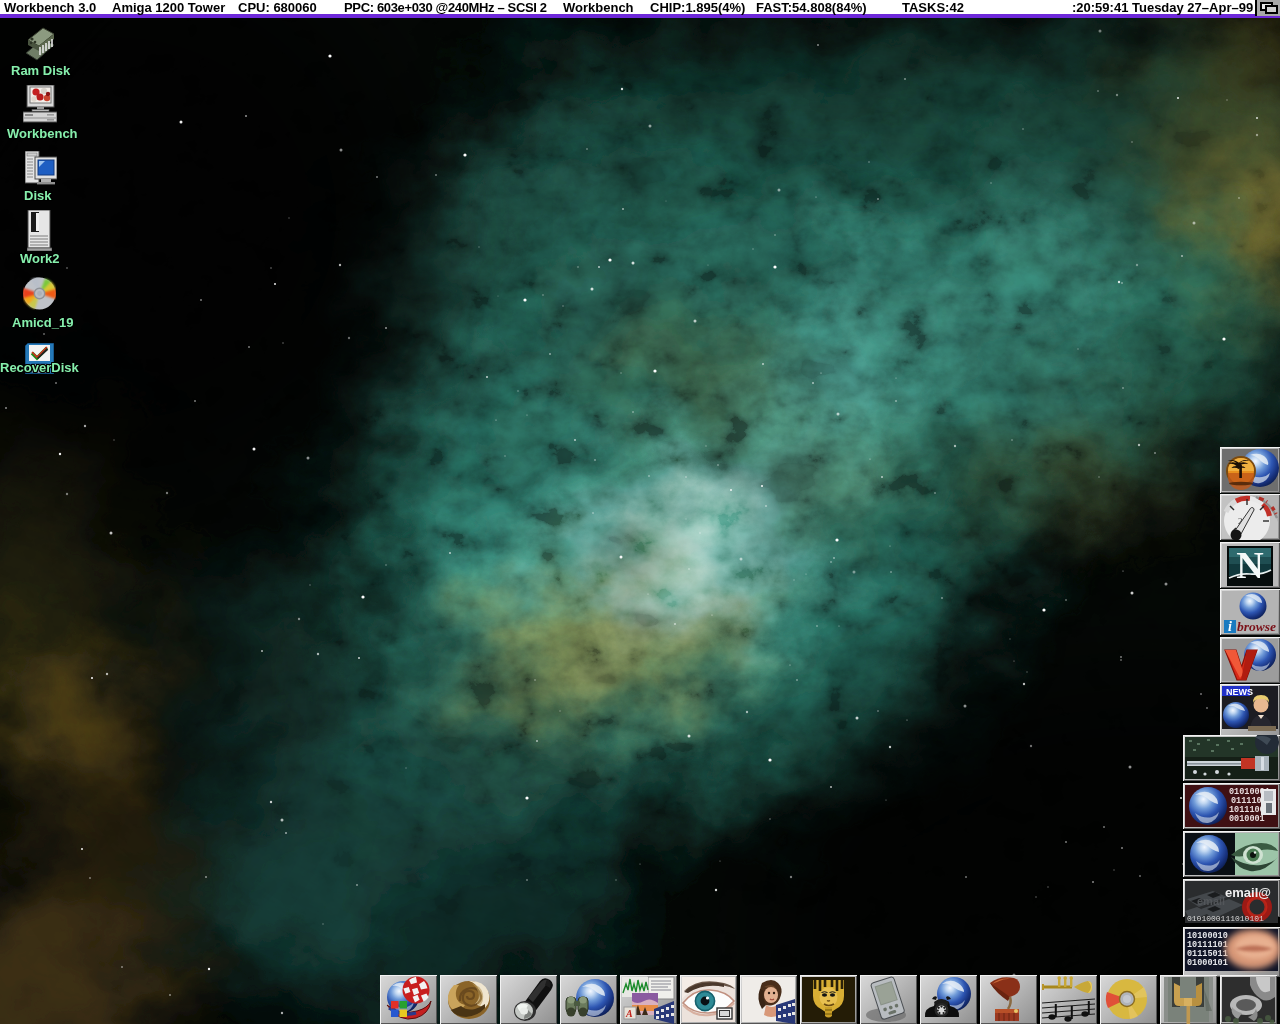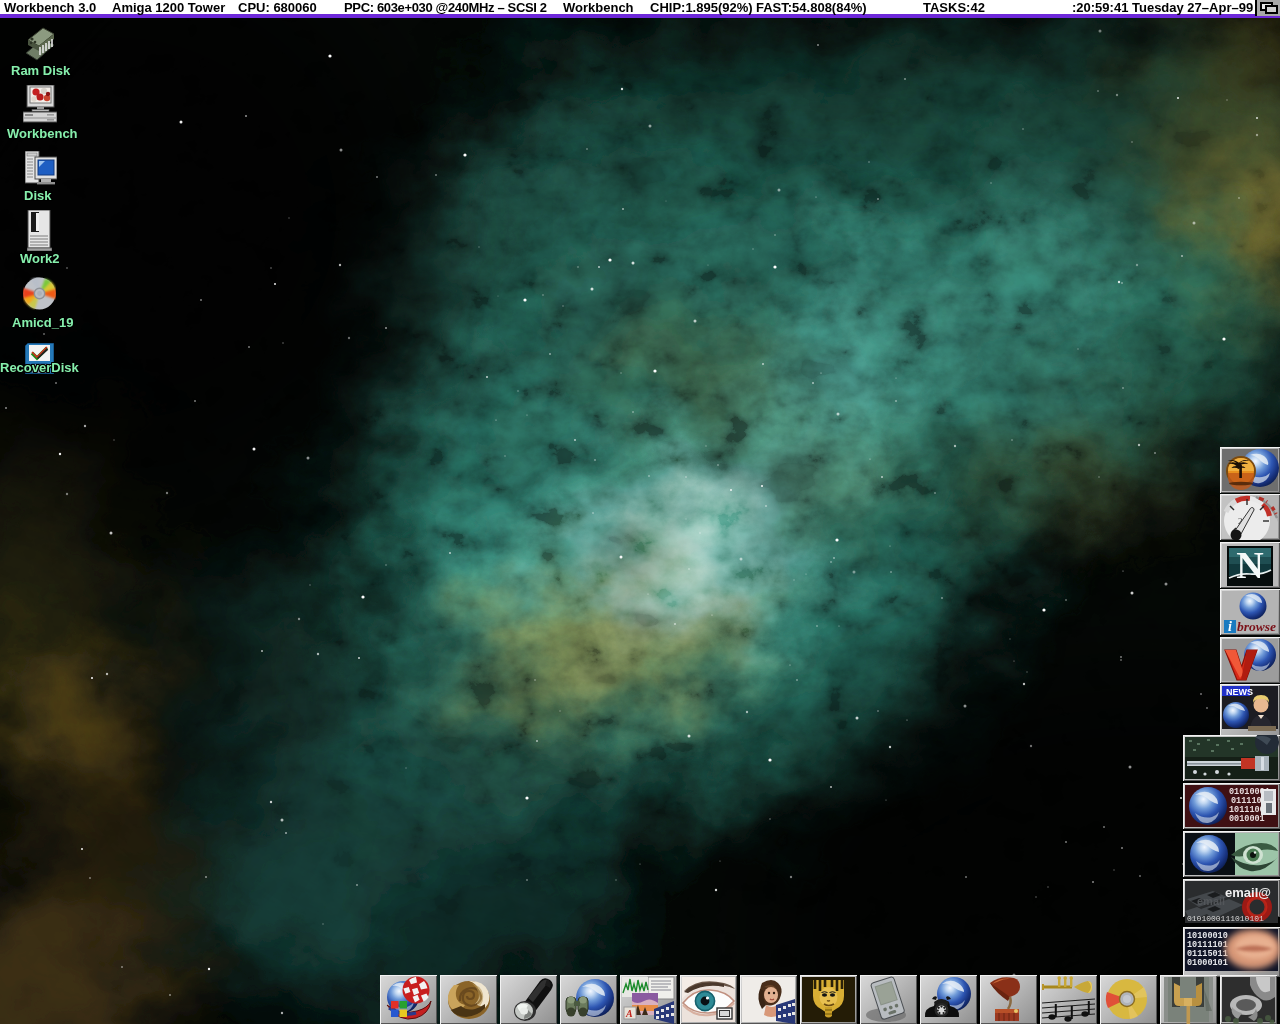--- a/index.html
+++ b/index.html
@@ -302,23 +302,23 @@
 <circle cx="770" cy="760" r="1.6" opacity="1"></circle>
 <circle cx="527" cy="798" r="1.6" opacity="1"></circle>
 </g>
 </svg>
 <div id="topbar">
 <span style="left:4px">Workbench 3.0</span>
 <span style="left:112px">Amiga 1200 Tower</span>
 <span style="left:238px">CPU: 680060</span>
 <span style="left:344px;letter-spacing:-0.35px">PPC: 603e+030 @240MHz – SCSI 2</span>
 <span style="left:563px">Workbench</span>
-<span style="left:650px">CHIP:1.895(92%)</span>
+<span style="left:650px">CHIP:1.895(4%)</span>
 <span style="left:756px">FAST:54.808(84%)</span>
-<span style="left:923px">TASKS:42</span>
+<span style="left:902px">TASKS:42</span>
 <span style="left:1072px">:20:59:41 Tuesday 27–Apr–99</span>
 </div>
 <div id="depthgad"><svg width="23" height="16" viewBox="0 0 23 16">
         <rect x="4" y="3" width="11" height="7" fill="#e8e8e8" stroke="#000" stroke-width="2"></rect>
         <rect x="9" y="6" width="11" height="7" fill="#cfcfcf" stroke="#000" stroke-width="2"></rect>
       </svg></div>
 <svg width="0" height="0" style="position:absolute">
       <defs>
 <radialGradient id="ge" cx="38%" cy="32%" r="75%">
 <stop offset="0%" stop-color="#f4f8ff"></stop>

